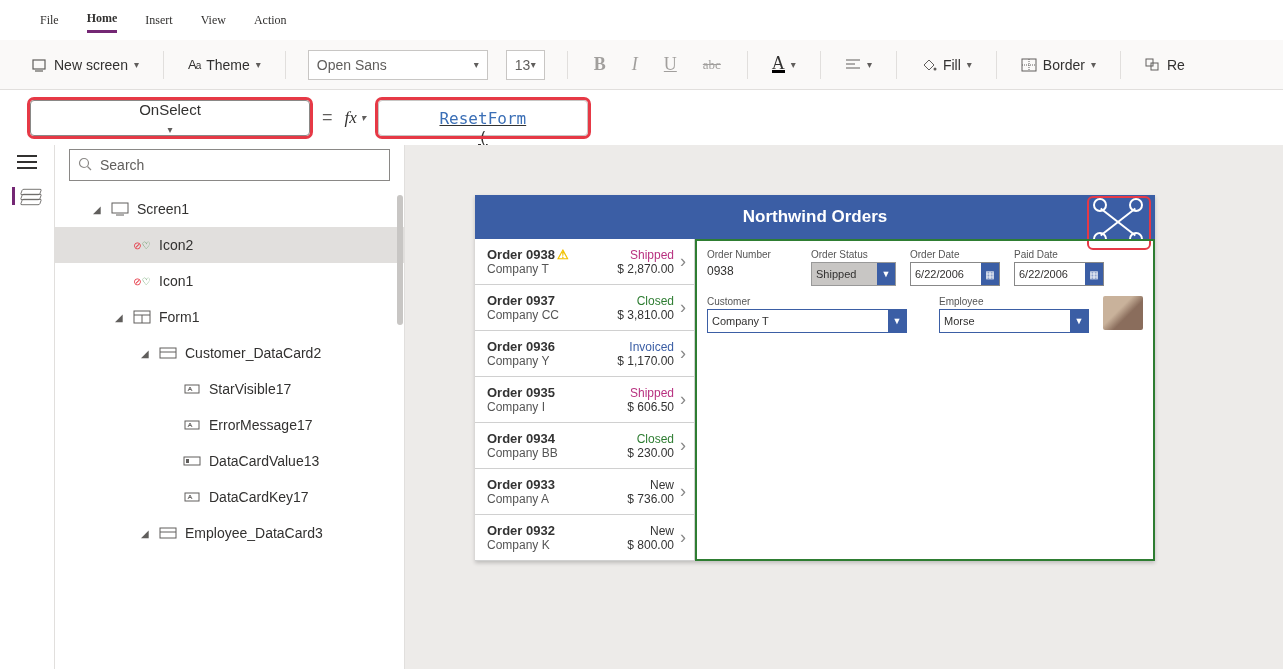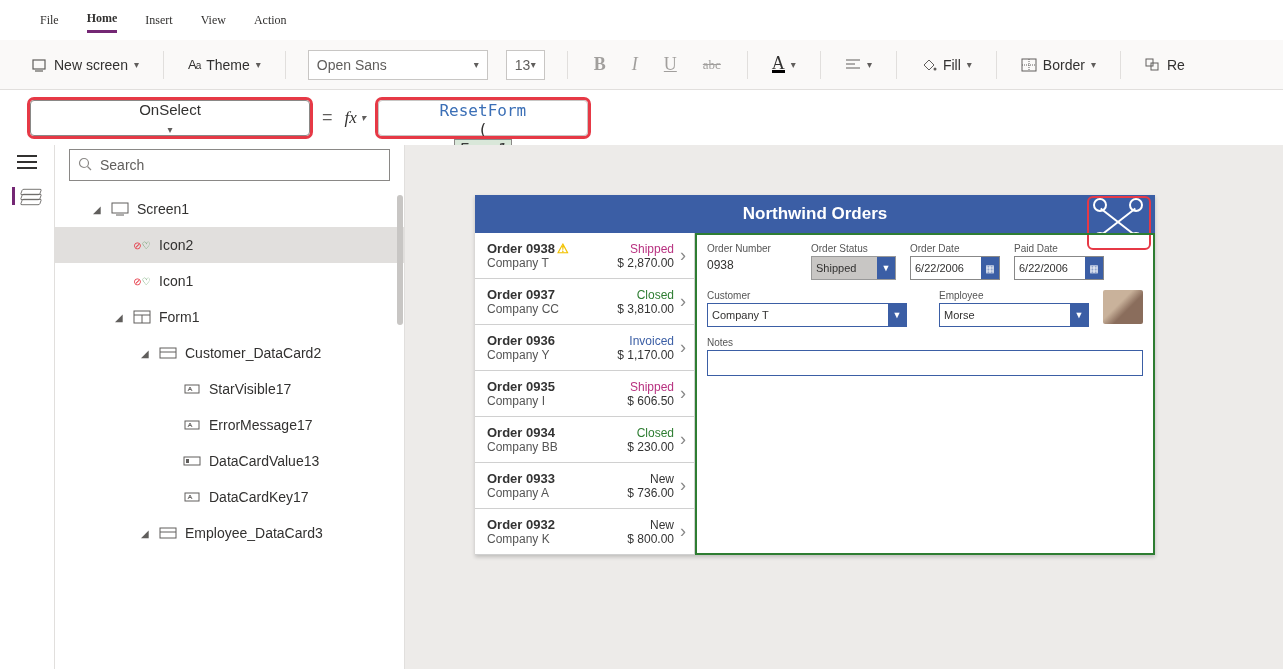--- a/index.html
+++ b/index.html
@@ -22,21 +22,21 @@
   .ribbon-iconbtn.i { font-style: italic; }
   .ribbon-iconbtn.u { text-decoration: underline; }
   .ribbon-iconbtn.strike { text-decoration: line-through; font-size: 13px; }
   
   
   .formula-row { display: flex; align-items: center; height: 55px; padding-left: 30px; gap: 12px; background: #fff; }
   .prop-select { width: 280px; height: 36px; border: 1px solid #8a8886; padding: 0 10px; display: flex; align-items: center; justify-content: space-between; font-size: 15px; position: relative; }
   .red-box { outline: 3px solid #e63946; border-radius: 4px; flex-direction: column; }
   .equals { font-size: 18px; color: #605e5c; }
   .fx-label { font-size: 17px; font-style: italic; font-family: "Times New Roman", serif; color: #323130; display:inline-flex; align-items:center; gap:4px;}
-  .formula-bar { height: 36px; border: 1px solid #c8c6c4; padding: 0 10px; display: flex; align-items: center; font-size: 16px; font-family: Consolas, monospace; min-width: 210px; background: #fff; }
+  .formula-bar { height: 36px; border: 1px solid #c8c6c4; padding: 8px 10px; display: flex; align-items: center; font-size: 16px; font-family: Consolas, monospace; min-width: 210px; background: #fff; text-decoration: underline; }
   .fn-name { color: #3b6fb6; }
   .param-box { background: #d9e7d9; border: 1px solid #8a8886; padding: 0 4px; font-style: italic; color: #3b3b3b; margin: 0 4px; }
   .cursor-bar { display:inline-block; width:1px; height:18px; background:#000; margin-left:2px; }
   
   
   .main { display: flex; height: calc(669px - 40px - 50px - 55px); }
   .rail { width: 55px; display: flex; flex-direction: column; align-items: center; padding-top: 10px; gap: 18px; border-right: 1px solid #e1dfdd; }
   .rail-icon { width: 22px; height: 18px; cursor: pointer; }
   .hamburger { display:flex; flex-direction:column; justify-content:space-between; height:14px; width:20px;}
   .hamburger span { height:2px; background:#323130; display:block;}
@@ -61,21 +61,21 @@
   .tree-caret { width: 10px; font-size: 10px; color: #605e5c; display:inline-block;}
   .tree-icon { width: 18px; height: 14px; display:inline-flex; align-items:center; justify-content:center; }
   .indent-1 { padding-left: 38px; }
   .indent-2 { padding-left: 60px; }
   .indent-3 { padding-left: 86px; }
   .indent-4 { padding-left: 110px; }
   
   
   .canvas { flex: 1; background: #edebe9; position: relative; padding: 50px 0 0 70px; }
   .app-frame { width: 680px; background: #fff; box-shadow: 0 2px 4px rgba(0,0,0,.2); }
-  .app-header { background: #3b5ea5; color: #fff; height: 38px; display: flex; align-items: center; justify-content: center; position: relative; font-size: 17px; font-weight: 600;}
+  .app-header { background: #3b5ea5; color: #fff; height: 44px; display: flex; align-items: center; justify-content: center; position: relative; font-size: 17px; font-weight: 600;}
   .header-icon { position:absolute; right:6px; top:3px; width:60px; height:50px; }
   .red-box2 { outline: 2.5px solid #e63946; border-radius: 4px; }
   
   .app-body { display: flex; }
   .order-list { width: 220px; border-right: 1px solid #d0d0d0; }
   .order-row { display: flex; align-items: center; padding: 8px 6px 8px 12px; border-bottom: 1px solid #d0d0d0; cursor: pointer; }
   .order-left { flex: 1; }
   .order-num { font-size: 13px; font-weight: 600; color: #333; display:flex; align-items:center; gap:2px;}
   .order-company { font-size: 12px; color: #555; }
   .order-mid { width: 70px; text-align: right; }
@@ -478,21 +478,17 @@
             </div>
             <div class="form-field" style="width:150px; margin-left:18px;">
               <span class="fld-label">Employee</span>
               <div class="fld-input fld-select">
                 <span>Morse</span>
                 <span class="sel-btn">▼</span>
               </div>
             </div>
             <div class="avatar"></div>
           </div>
-          <div class="form-field" style="width:100%">
-            <span class="fld-label">Notes</span>
-            <div class="notes-box"></div>
-          </div>
         </div>
       </div>
     </div>
   </div>
 </div>
 
 </body></html>

